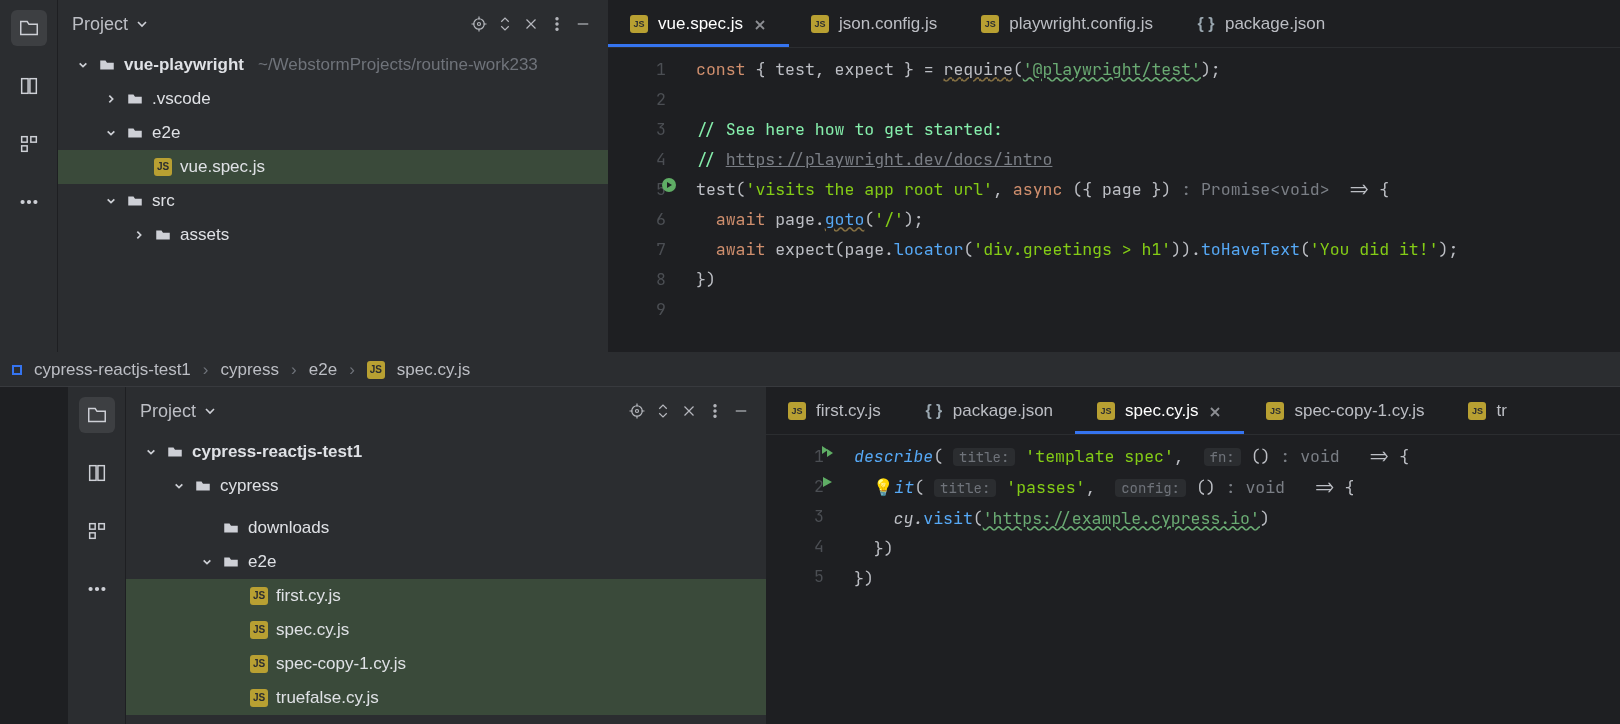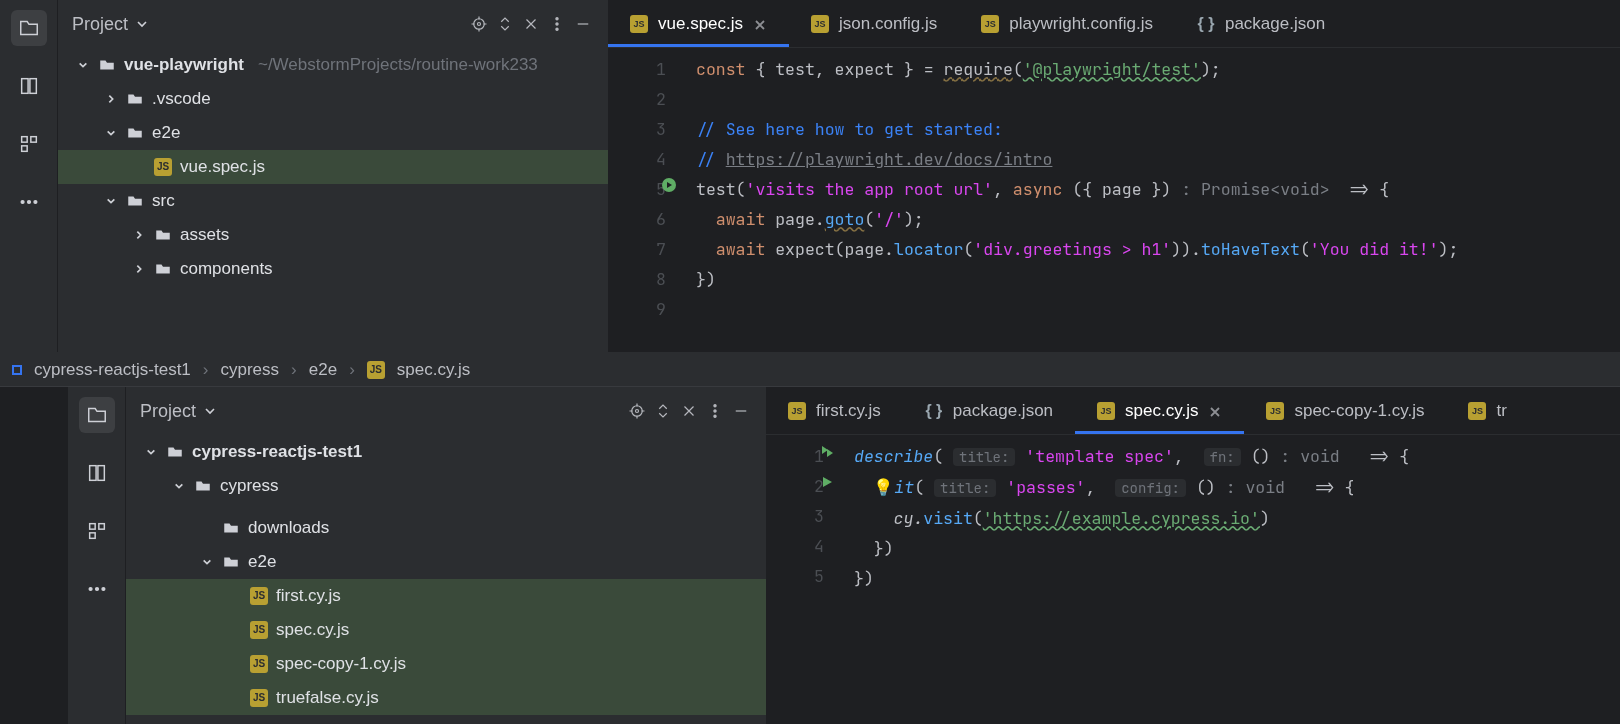--- a/index.html
+++ b/index.html
@@ -50,23 +50,23 @@
 .tab .close { width:14px; height:14px; opacity:.7; }
 .tab .close svg { width:14px; height:14px; stroke:#bcbec4; stroke-width:1.8; }
 
 .code { display:flex; font-family:"JetBrains Mono","Consolas",monospace; font-size:16.5px; line-height:30px; }
 .gutter { width:80px; text-align:right; color:#4b4e53; padding:6px 22px 0 0; user-select:none; background:#1e1f22; position:relative;}
 .gmark { position:absolute; left:52px; width:18px; height:18px; display:flex; align-items:center; justify-content:center; }
 .gmark svg { width:16px; height:16px; }
 .codebody { padding:6px 0 0 8px; white-space:pre; color:#bcbec4; }
 .kw { color:#cf8e6d; }
 .fn { color:#56a8f5; }
-.str { color:#d946ef; }
+.str { color:#84cc16; }
 .str-u { color:#6aab73; text-decoration:underline; text-decoration-style:wavy; text-decoration-color:#6aab73; }
-.cmt { color:#3b82f6; }
+.cmt { color:#86efac; }
 .cmt-u { color:#7a7e85; text-decoration:underline; }
 .hint { color:#6f737a; background:#2b2d30; border-radius:4px; padding:0 6px; font-size:14px; }
 .typ { color:#7a7e85; }
 .ital { font-style:italic; }
 .warn { text-decoration:underline wavy #857042; }
 
 .crumb { height:34px; display:flex; align-items:center; gap:12px; padding:0 12px; font-size:17px; color:#bcbec4; border-top:1px solid #2b2d30; background:#2b2d30;}
 .crumb .sep { color:#6f737a; }
 .sq { width:10px; height:10px; border:2px solid #3574f0; display:inline-block; }
 
@@ -208,33 +208,20 @@
             <svg viewBox="0 0 12 12">
               <path d="M4 2l4 4-4 4"></path>
             </svg>
           </span>
           <span class="ficon folder">
             <svg width="18" height="18" viewBox="0 0 24 24">
               <path d="M3 6h7l2 3h9v9H3z" fill="#ced0d6"></path>
             </svg>
           </span>
           <span class="name normal">assets</span>
-        </div>
-        <div class="row" style="padding-left: 74px;">
-          <span class="arrow">
-            <svg viewBox="0 0 12 12">
-              <path d="M4 2l4 4-4 4"></path>
-            </svg>
-          </span>
-          <span class="ficon folder">
-            <svg width="18" height="18" viewBox="0 0 24 24">
-              <path d="M3 6h7l2 3h9v9H3z" fill="#ced0d6"></path>
-            </svg>
-          </span>
-          <span class="name normal">components</span>
         </div>
       </div>
   </div>
 
   <div class="editor">
     <div class="tabs" id="tabs-top">
         <div class="tab active">
           <span class="ticon js">JS</span>
           <span>vue.spec.js</span>
           <span class="close"><svg viewBox="0 0 14 14">

